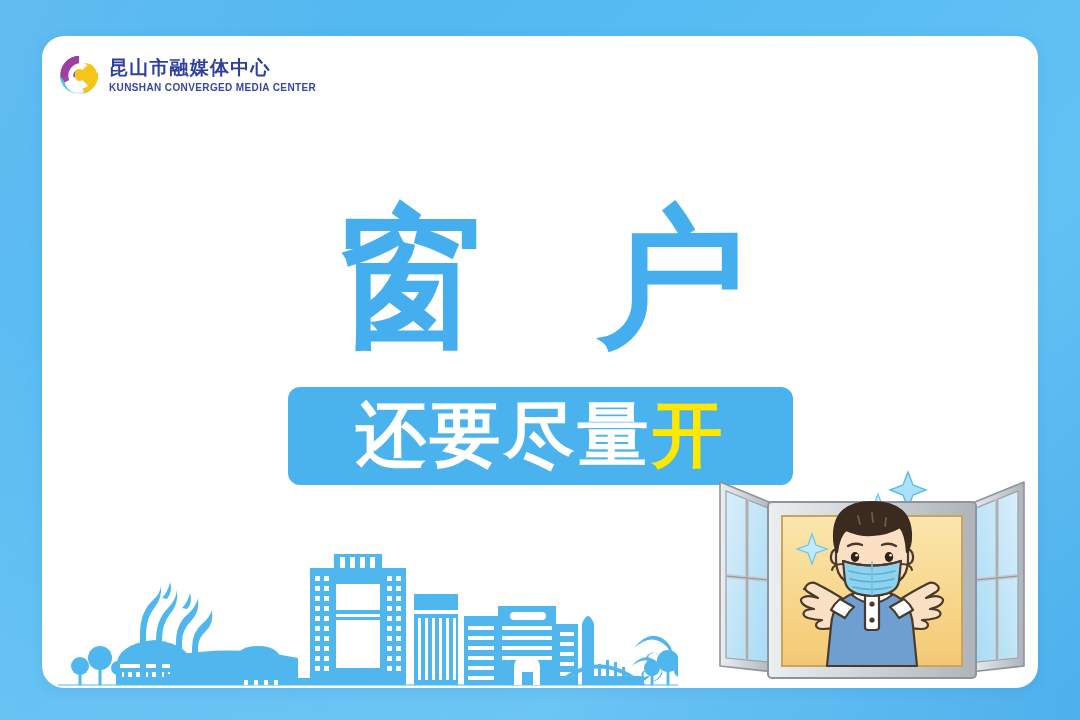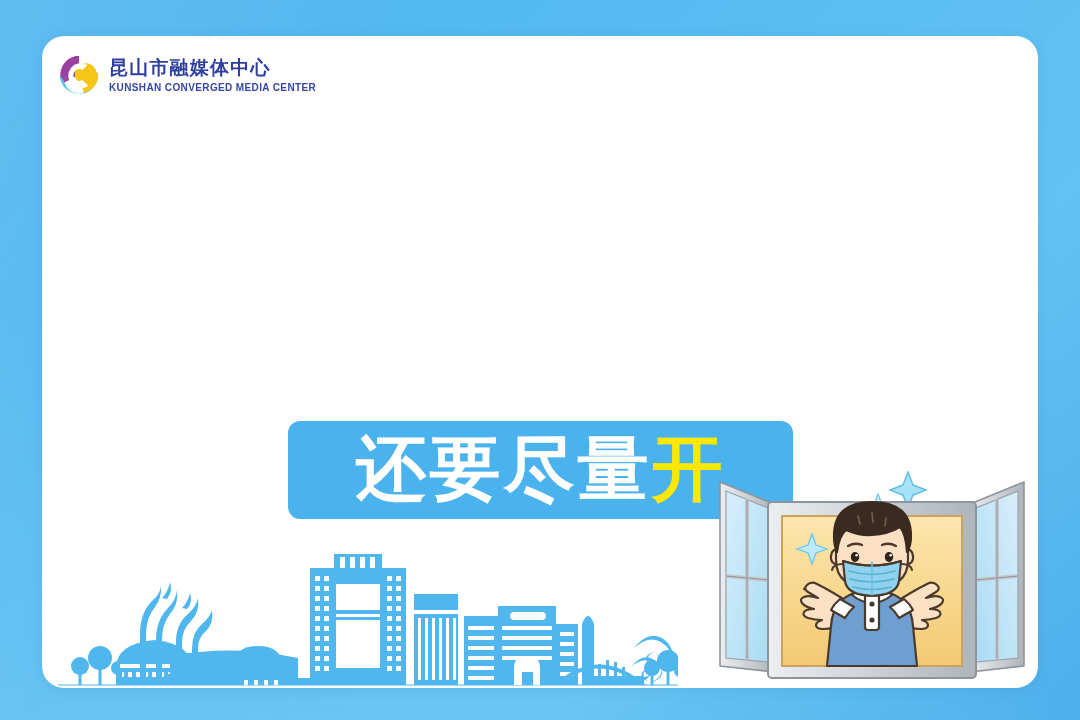--- a/index.html
+++ b/index.html
@@ -38,21 +38,21 @@
   .headline{
     position:absolute; left:0; right:0; top:167px; text-align:center;
     font-size:150px; line-height:1; font-weight:700; color:#44aeef;
     letter-spacing:36px; text-indent:36px;
     font-family:"Liberation Sans", sans-serif;
   }
   
   .banner{
     position:absolute; left:246px; top:351px; width:505px; height:98px;
     background:#4ab3ee; border-radius:12px;
-    display:flex; align-items:center; justify-content:center;margin-top:34px;
+    display:flex; align-items:center; justify-content:center;
   }
   .banner-text{
     font-size:71px; line-height:1; font-weight:700; color:#ffffff;
     letter-spacing:3px; white-space:nowrap; margin-top:-3px;
     font-family:"Liberation Sans", sans-serif;
   }
   .banner-text .accent{ color:#ffe800; }
   
   .skyline{ position:absolute; left:16px; bottom:0; width:620px; height:160px; }
   
@@ -92,20 +92,21 @@
           <path d="M16 70 A42 42 0 0 0 78 86 A46 46 0 0 1 10 60 Z" fill="#57c8f2"></path>
         </g>
       </svg>
     </span>
     <span class="logo-text">
       <span class="logo-cn">昆山市融媒体中心</span>
       <span class="logo-en">KUNSHAN CONVERGED MEDIA CENTER</span>
     </span>
   </div>
 
+  <div class="headline">窗 户</div>
 
   <div class="banner">
     <div class="banner-text"><span>还要尽量</span><span class="accent">开</span></div>
   </div>
 
   <span class="skyline">
     <svg viewBox="0 0 620 160" width="620" height="160" preserveAspectRatio="xMinYMax meet">
       <g fill="#4fb6ee">
 
         <rect x="0" y="156" width="620" height="2" opacity=".5"></rect>

